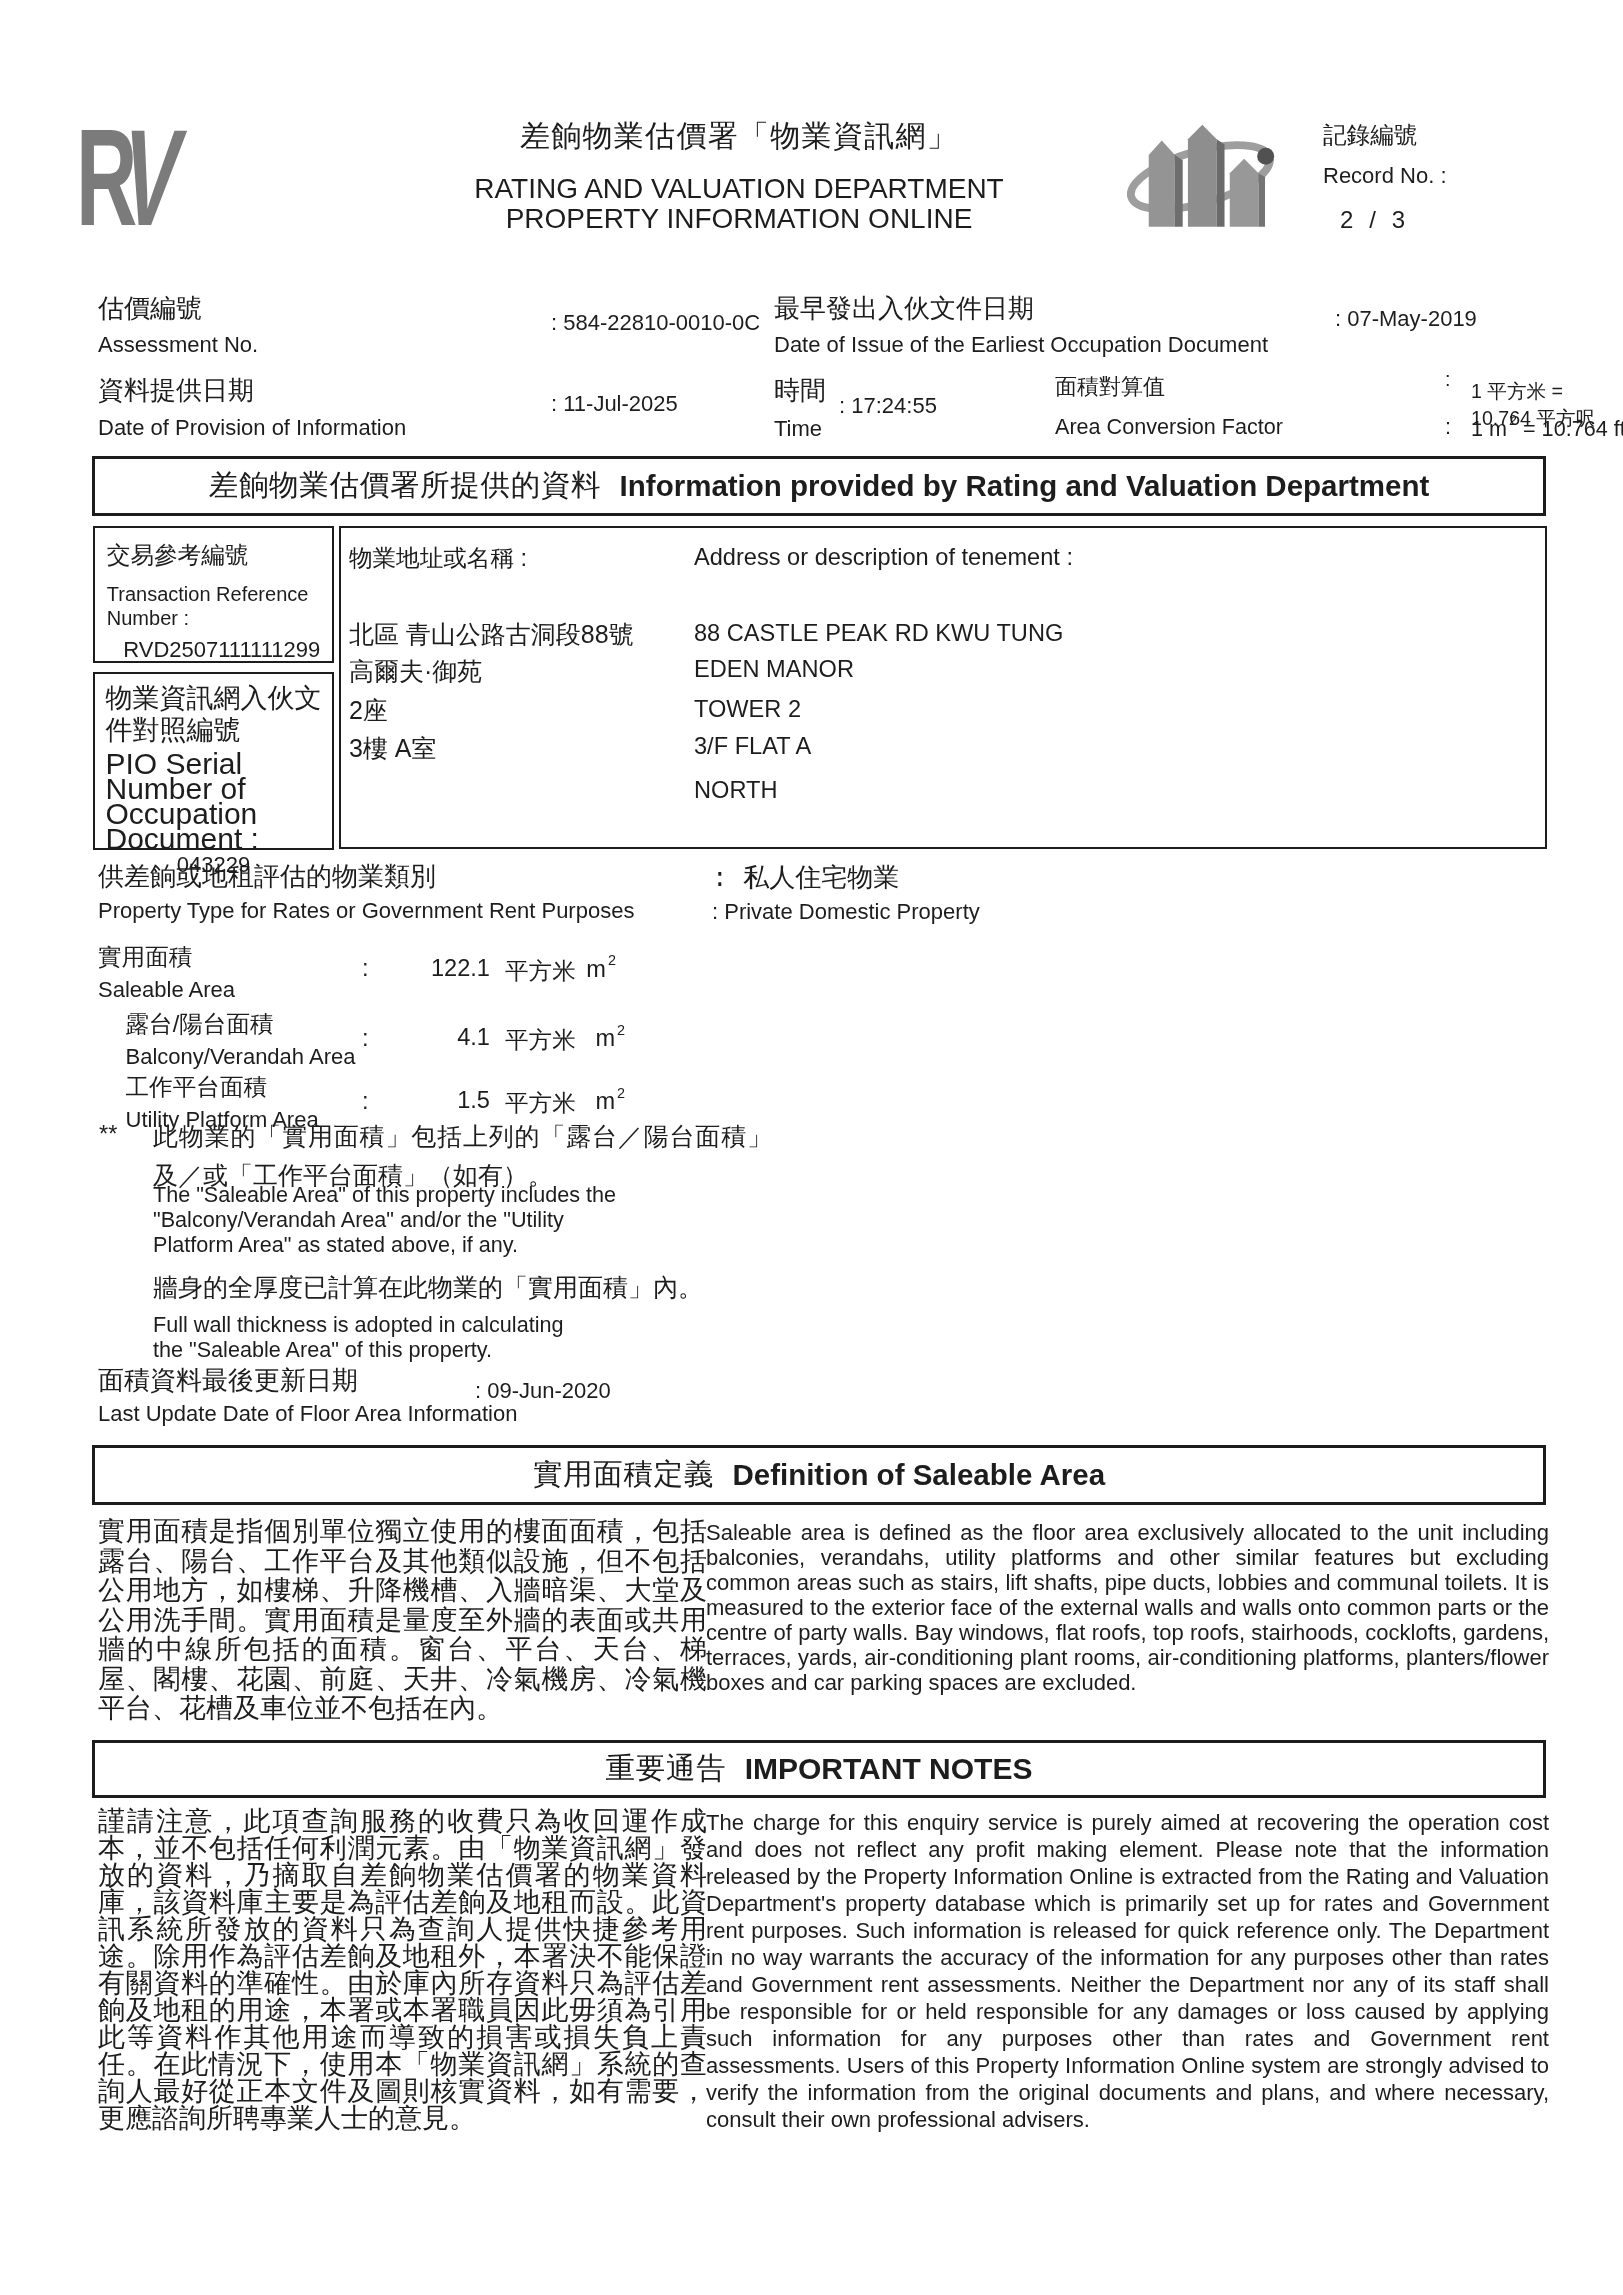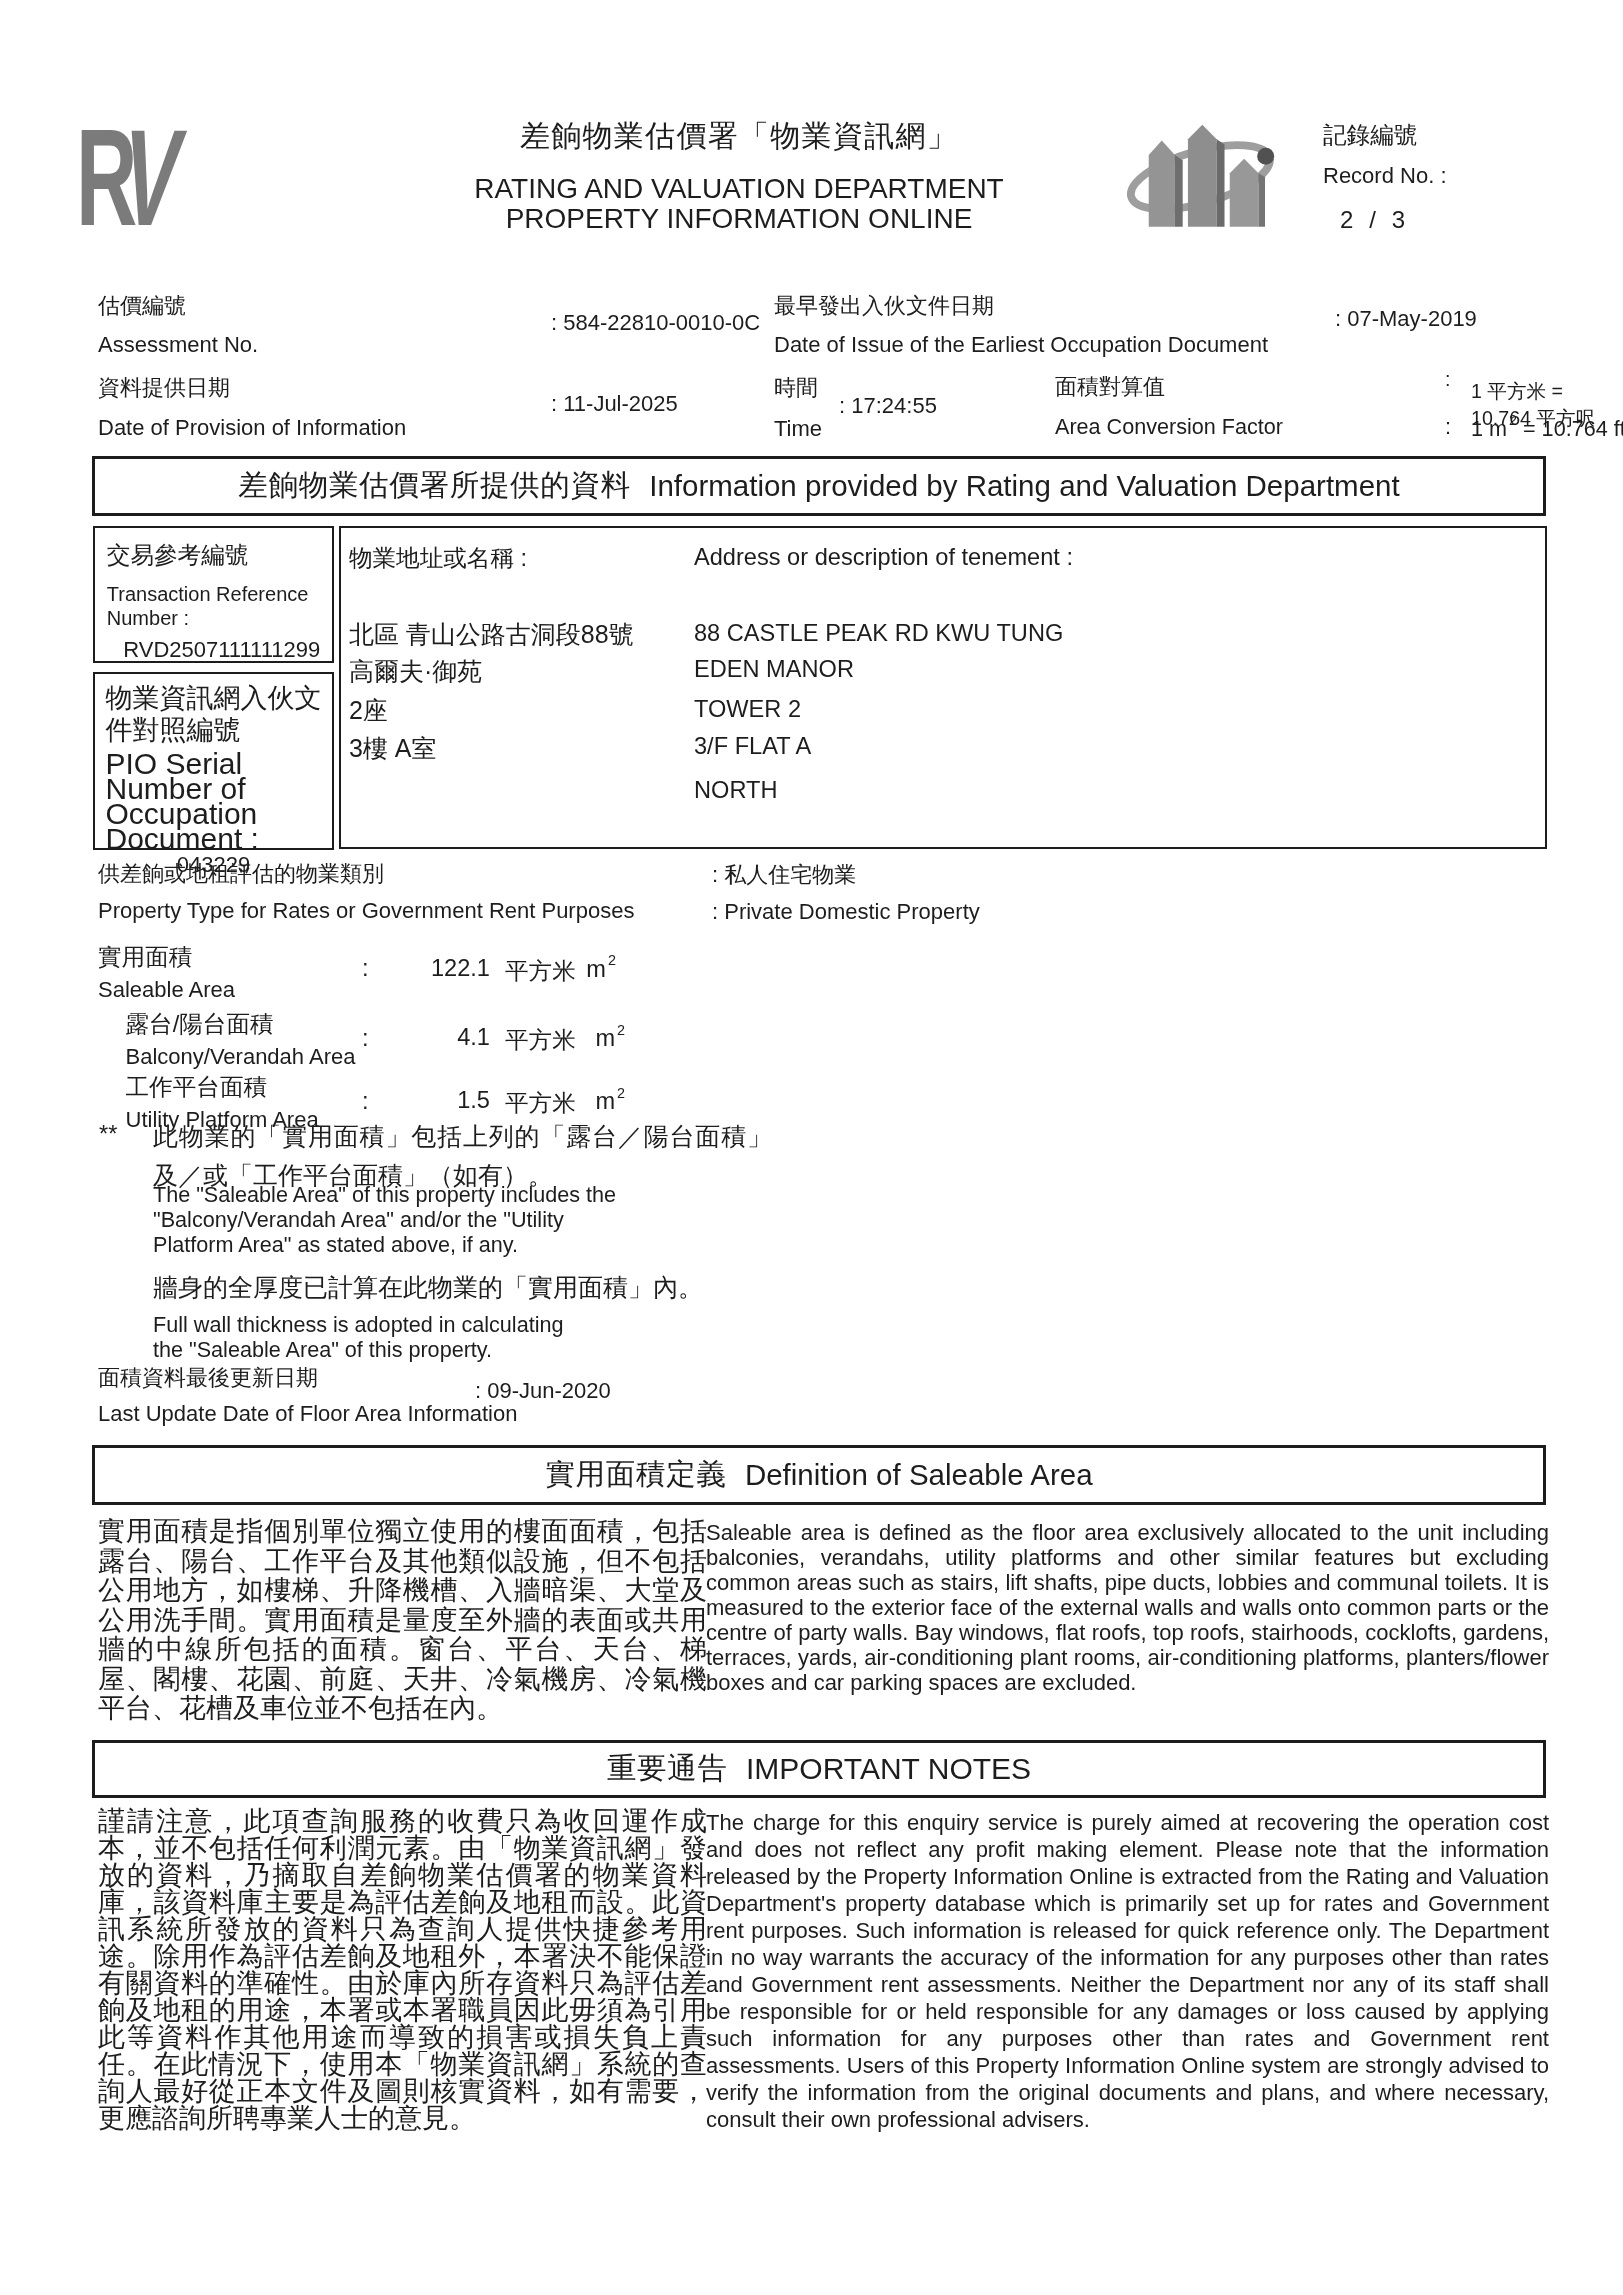--- a/index.html
+++ b/index.html
@@ -3,21 +3,21 @@
 <meta charset="utf-8">
 <style>
   * { margin:0; padding:0; box-sizing:border-box; }
   html,body { background:#ffffff; }
   body {
     width:1623px; height:2295px; position:relative;
     font-family:"Liberation Sans","DejaVu Sans",sans-serif;
     color:#1d1d1d; overflow:hidden;
   }
   .abs { position:absolute; }
-  .zh36{font-size:22px;} .zh38{font-size:25px;} .en34{font-size:22px;} .en36{font-size:23.6px;}
+  .zh36{font-size:26px;font-family:Liberation Mono, monospace;} .zh38{font-size:25px;} .en34{font-size:22px;} .en36{font-size:23.6px;}
   .val34{font-size:22px;}
   sup.sq { font-size:14.4px; position:relative; top:-2.6px; margin-left:2px; }
 
   
   .rv-logo{
     position:absolute; left:76px; top:124px;
     font-weight:800; font-size:137px; line-height:108px; color:#7b7b7b;
     transform:scaleX(.62); transform-origin:0 0; letter-spacing:-22px;
   }
   .rv-v{ display:inline-block; transform:skewX(-14deg); }
@@ -33,21 +33,21 @@
   .rec-en{ font-size:22px; margin-top:11.8px; }
   .rec-val{ font-size:24px; margin-top:17px; margin-left:17px; word-spacing:9.2px; }
 
   
   .hdr-box{
     position:absolute; left:92px; width:1454px;
     border:3.3px solid #1c1c1c; background:#fff;
     display:flex; align-items:center; justify-content:center; gap:18.3px;
   }
   .hdr-zh{ font-size:29.5px; letter-spacing:0.7px; }
-  .hdr-en{ font-size:29.5px; }
+  .hdr-en{ font-size:29.5px;font-weight:bold; }
 
   .box{ position:absolute; border:2.6px solid #1c1c1c; background:#fff; }
 
   
   .area-row{ position:absolute; left:98px; width:615px; height:73px; }
   .a-zh{ position:absolute; left:0; top:0; font-size:23.6px; }
   .a-en{ position:absolute; left:0; top:36px; font-size:22px; }
   .a-colon{ position:absolute; left:264px; top:14.4px; font-size:23.6px; }
   .a-val{ position:absolute; left:281px; top:13.7px; width:111px; text-align:right; font-size:23.6px; }
   .a-unit{ position:absolute; left:407px; top:13.7px; font-size:23.6px; display:flex; gap:10.5px; white-space:nowrap; }

